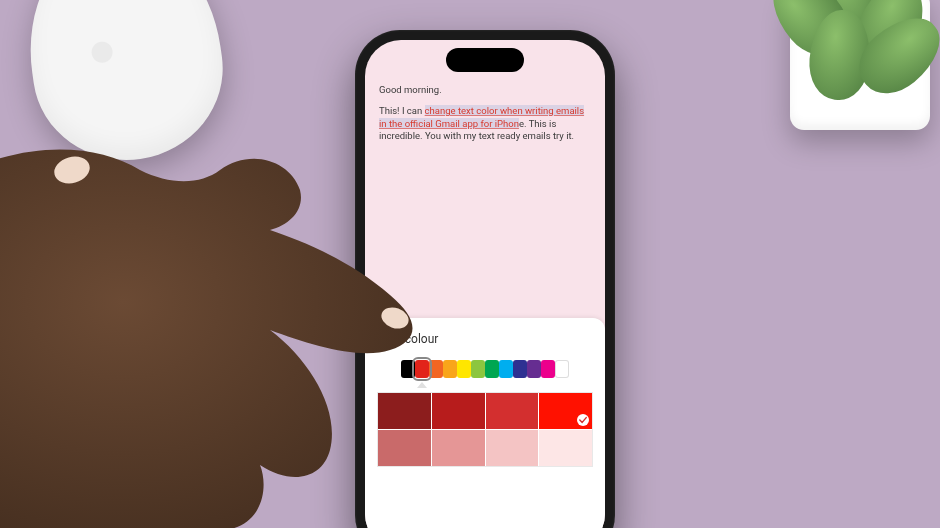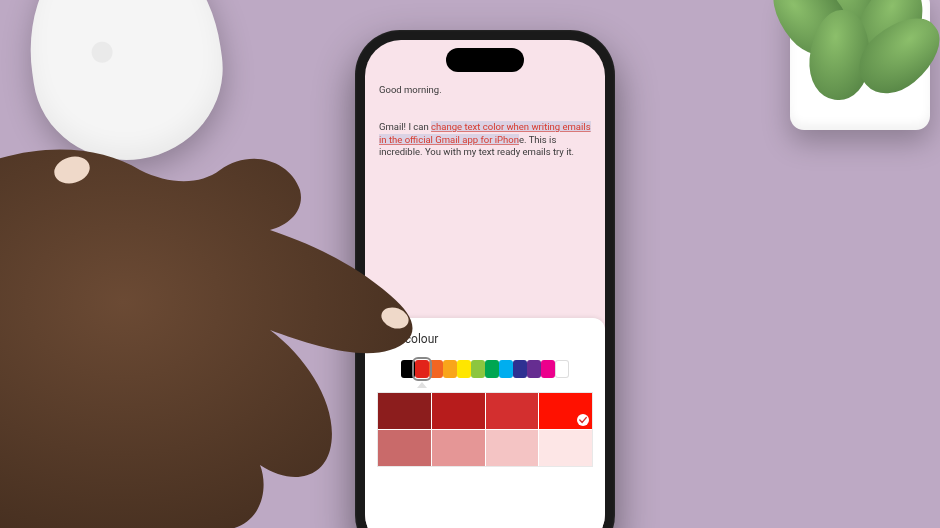--- a/index.html
+++ b/index.html
@@ -105,21 +105,21 @@
   }
   .content {
     position: absolute;
     top: 44px;
     left: 14px;
     right: 14px;
     font-size: 9.5px;
     line-height: 1.35;
     color: #3b3b3b;
   }
-  .greeting { margin-bottom: 24px; }
+  .greeting { margin-bottom: 8px; }
   .highlighted {
     color: #d83a2e;
     background: rgba(130,160,210,0.25);
     text-decoration: underline;
     text-decoration-color: rgba(216,58,46,0.6);
   }
   .picker {
     position: absolute;
     left: 0;
     right: 0;
@@ -217,21 +217,21 @@
   </div>
 </div>
 
 <div class="phone">
   <div class="screen">
     <div class="island"></div>
 
     <div class="content">
       <div class="greeting">Good morning.</div>
       <div>
-        <span>Gmail! I can </span><span class="highlighted">change text color when writing emails in the official Gmail app for iPhon</span><span>e. This is incredible. You with my text ready emails try it.</span>
+        <span>This! I can </span><span class="highlighted">change text color when writing emails in the official Gmail app for iPhon</span><span>e. This is incredible. You with my text ready emails try it.</span>
       </div>
     </div>
 
     <div class="picker">
       <div class="picker-title">Text colour</div>
       <div class="hue-row" id="hue-row">
           <div class="hue" style="background: rgb(0, 0, 0);"></div>
           <div class="hue selected" style="background: rgb(226, 35, 26);"></div>
           <div class="hue" style="background: rgb(242, 101, 34);"></div>
           <div class="hue" style="background: rgb(249, 165, 26);"></div>

